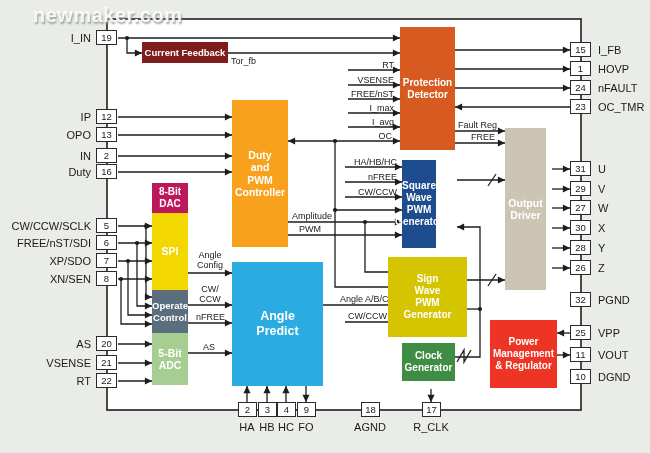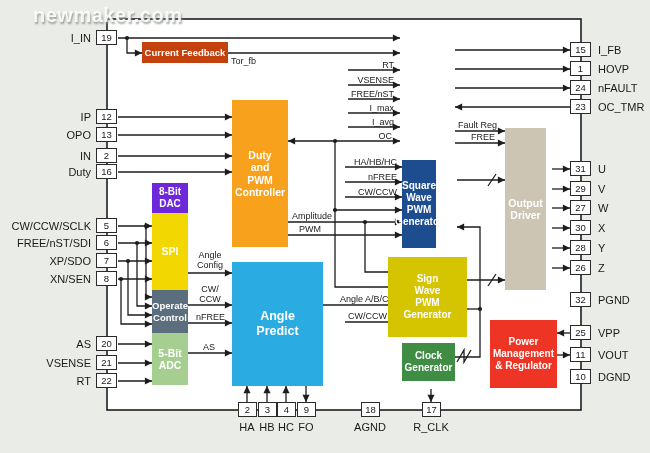--- a/index.html
+++ b/index.html
@@ -1,24 +1,24 @@
 <!DOCTYPE html>
 <html><head>
 <meta charset="utf-8">
 <style>
   html,body{margin:0;padding:0;}
   body{background:#dfe2de;font-family:"Liberation Sans",sans-serif;}
   #stage{position:relative;width:650px;height:453px;background:#eaece8;overflow:hidden;}
   #wires{position:absolute;left:0;top:0;}
   .blk{position:absolute;display:flex;align-items:center;justify-content:center;
        text-align:center;color:#fff;font-weight:bold;white-space:pre-line;line-height:1.18;}
-  .b-cf{background:#c2410c;font-size:9.5px;}
+  .b-cf{background:#7f1d1d;font-size:9.5px;}
   .b-duty{background:#F8A11C;font-size:10.5px;}
   .b-pd{background:#D75A20;font-size:10px;}
-  .b-dac{background:#6d28d9;font-size:10px;}
+  .b-dac{background:#be185d;font-size:10px;}
   .b-spi{background:#F2D800;font-size:10.5px;}
   .b-op{background:#5B6E7D;font-size:9.5px;}
   .b-adc{background:#A5CE90;font-size:10.5px;}
   .b-ap{background:#2AACE3;font-size:12.5px;}
   .b-sq{background:#1D4D8E;font-size:10px;}
   .b-sg{background:#D5C400;font-size:10px;}
   .b-ck{background:#3F8D44;font-size:10px;}
   .b-od{background:#CCC5B3;font-size:10.5px;}
   .b-pw{background:#EE3424;font-size:10px;}
   .pbox{position:absolute;width:21px;height:15px;background:#fff;border:1.4px solid #2a2a2a;
@@ -143,20 +143,22 @@
     </g>
   </svg>
 
   <div id="wm">newmaker.com</div>
 
   <div class="blk b-cf" style="left:142px;top:42px;width:86px;height:21px">Current Feedback</div>
   <div class="blk b-duty" style="left:232px;top:100px;width:56px;height:147px">Duty
 and
 PWM
 Controller</div>
+  <div class="blk b-pd" style="left:400px;top:27px;width:55px;height:123px">Protection
+Detector</div>
   <div class="blk b-dac" style="left:152px;top:183px;width:36px;height:30px">8-Bit
 DAC</div>
   <div class="blk b-spi" style="left:152px;top:213px;width:36px;height:77px">SPI</div>
   <div class="blk b-op" style="left:152px;top:290px;width:36px;height:43px">Operate
 Control</div>
   <div class="blk b-adc" style="left:152px;top:333px;width:36px;height:52px">5-Bit
 ADC</div>
   <div class="blk b-ap" style="left:232px;top:262px;width:91px;height:124px">Angle
 Predict</div>
   <div class="blk b-sq" style="left:402px;top:160px;width:34px;height:88px">Square

